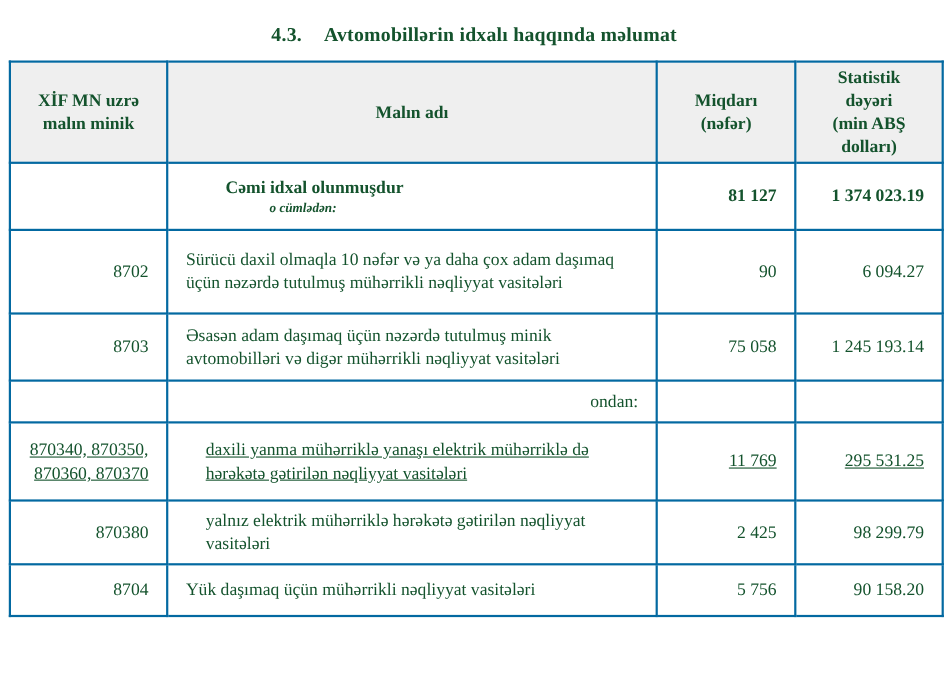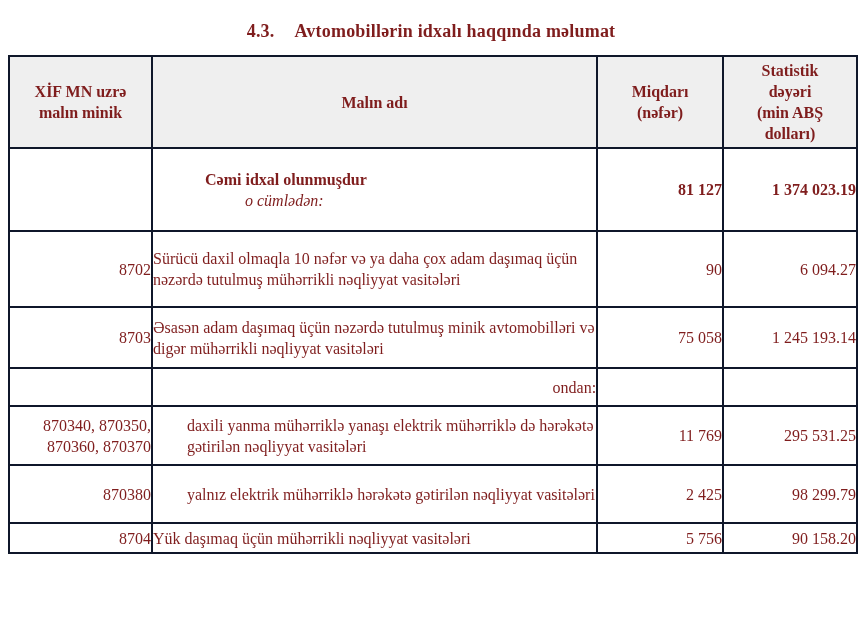--- a/index.html
+++ b/index.html
@@ -6,46 +6,46 @@
     margin: 0;
     padding: 0;
     background: #ffffff;
   }
   .page {
     position: relative;
     width: 862px;
     height: 623px;
     background: #ffffff;
     font-family: "Liberation Serif", "DejaVu Serif", serif;
-    color: #7f1d1d;
+    color: #14532d;
     overflow: hidden;
   }
   .doc-title {
     padding-top: 21px;
     margin: 0 0 13px 0;
     text-align: center;
     font-size: 18px;
     font-weight: bold;
     letter-spacing: 0.2px;
   }
   .doc-title .sec-num {
     margin-right: 20px;
   }
   table.import-table {
     border-collapse: collapse;
     table-layout: fixed;
     margin-left: 8px;
     width: 850px;
   }
   table.import-table td, table.import-table th {
-    border: 2px solid #0f172a;
+    border: 2px solid #0369a1;
     vertical-align: middle;
     font-size: 16px;
     line-height: 1.32;
-    padding: 3px 0;
+    padding: 3px 16px;
     overflow: hidden;
   }
   th.hdr {
     background: #efefef;
     font-weight: bold;
     text-align: center;
     white-space: pre-line;
     padding: 6px 6px;
   }
   .col-code  { width: 142px; }
@@ -75,34 +75,34 @@
     padding-right: 27px;
   }
   td.val-cell {
     text-align: right;
     padding-right: 19px;
   }
   tr.total-row td { font-weight: bold; }
   tr.total-row td.name-cell { padding-left: 52px; }
   .total-note {
     display: block;
-    font-weight: normal;
+    font-weight: bold;
     font-style: italic;
     padding-left: 40px;
-    font-size: 16px;
+    font-size: 12px;
   }
   
   tr.r-head   { height: 85px; }
-  tr.r-total  { height: 83px; }
+  tr.r-total  { height: 61px; }
   tr.r-8702   { height: 76px; }
   tr.r-8703   { height: 61px; margin-left: 44px; }
   tr.r-ondan  { height: 38px; }
-  tr.r-870340 { height: 59px; }
+  tr.r-870340 { height: 71px; text-decoration: underline; }
   tr.r-870380 { height: 58px; border-radius: 11px; }
-  tr.r-8704   { height: 30px; }
+  tr.r-8704   { height: 47px; }
   tr.r-8705   { height: 53px; }
 </style>
 </head>
 <body>
 
 <div class="page">
 
   <h1 class="doc-title">
     <span class="sec-num">4.3.</span><span>Avtomobillərin idxalı haqqında məlumat</span>
   </h1>

